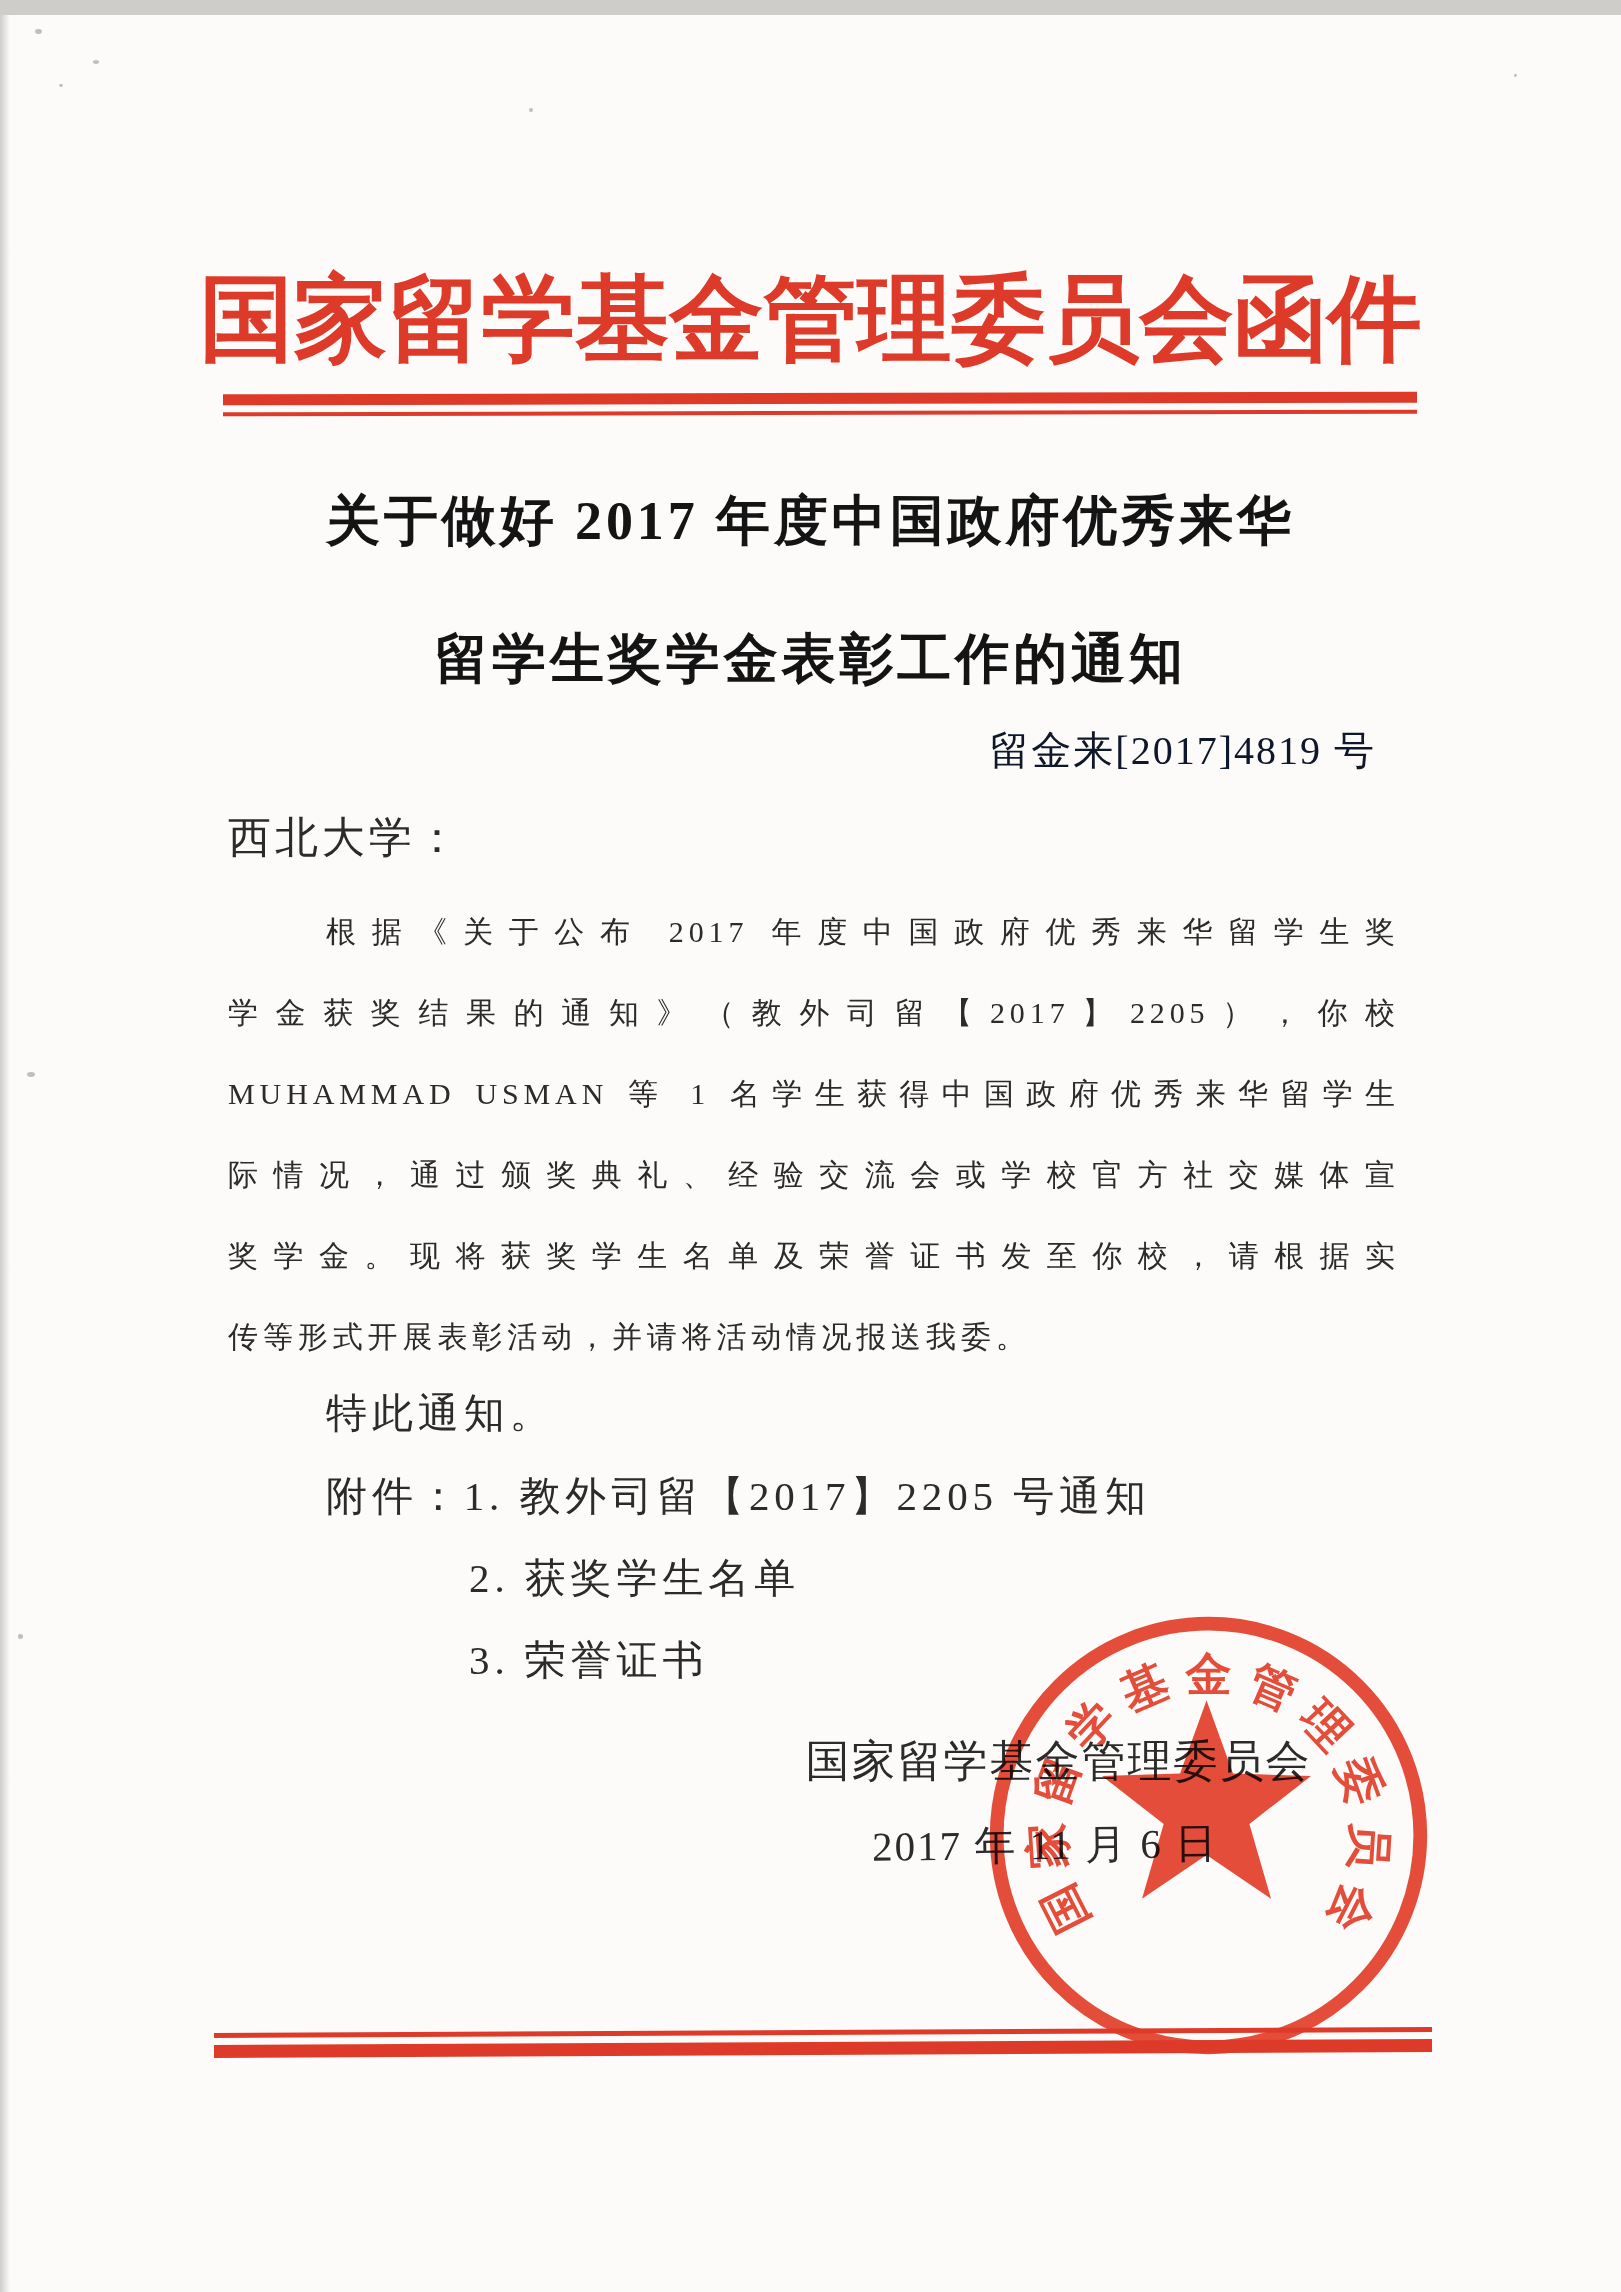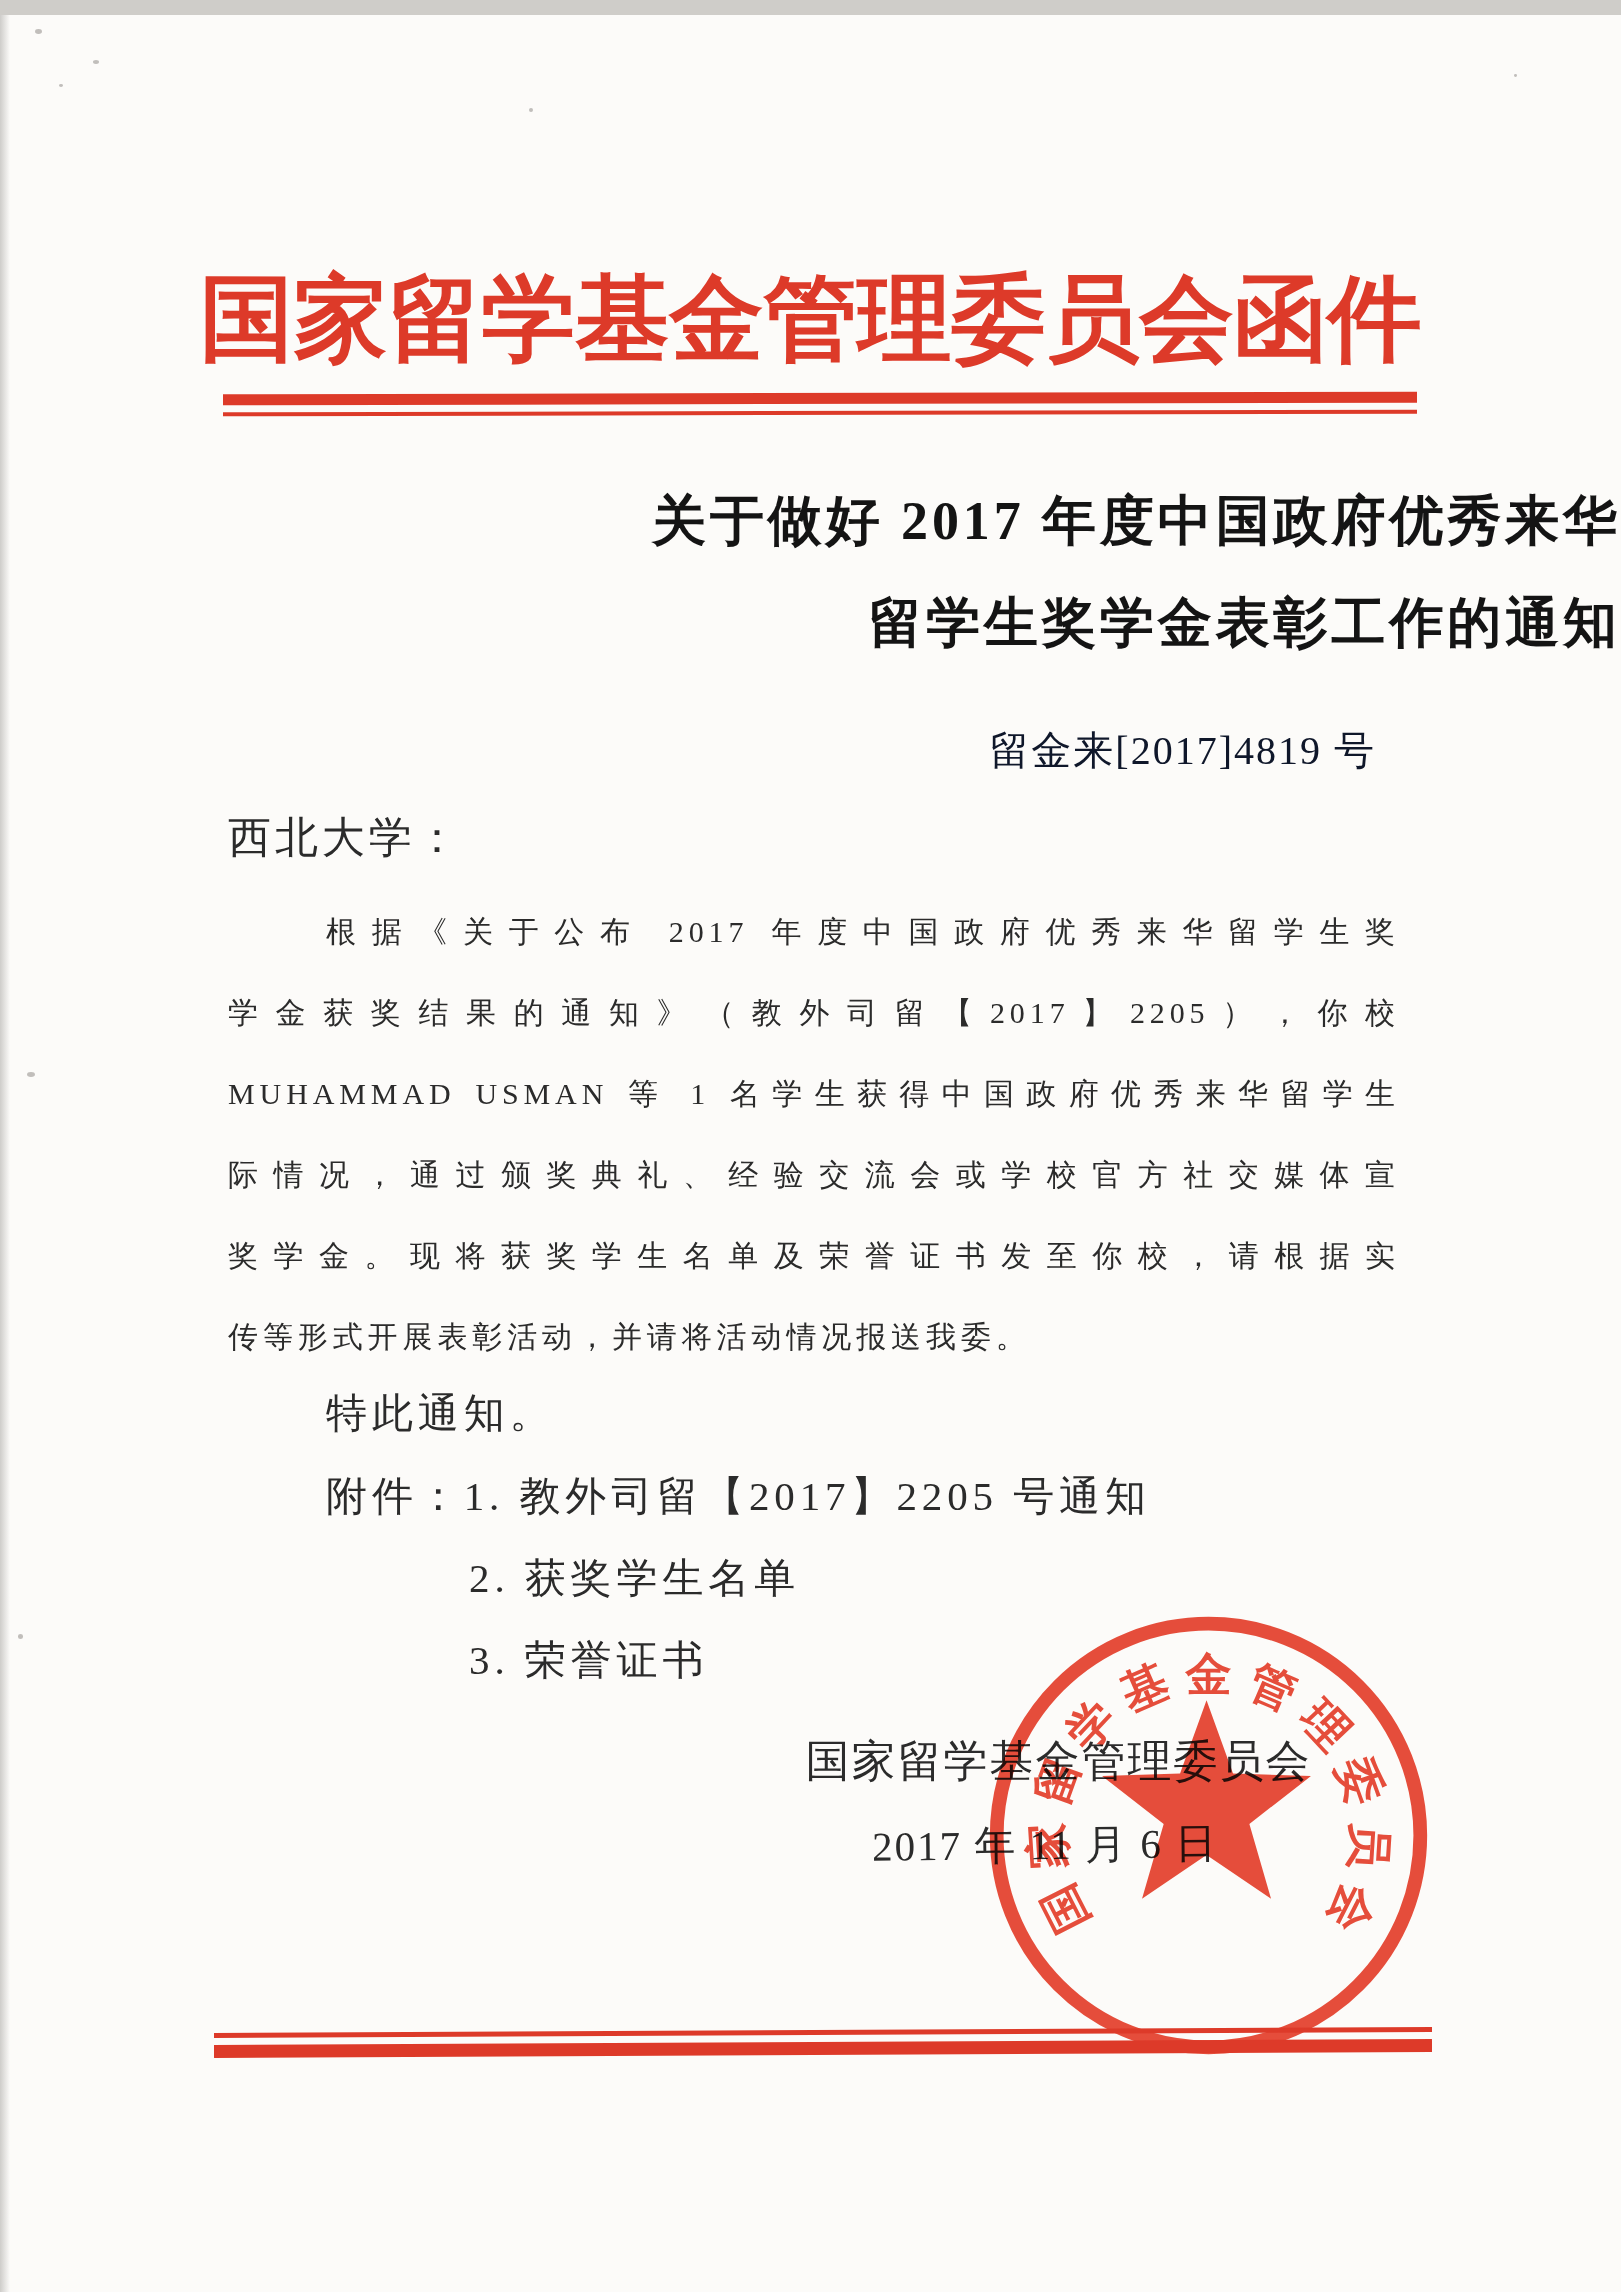--- a/index.html
+++ b/index.html
@@ -33,29 +33,29 @@
   }
   .rule { position: absolute; background: #dd3a29; }
   .rule-top-thick  { left: 223px; top: 378px; width: 1194px; height: 10.8px; transform: rotate(-0.12deg); }
   .rule-top-thin   { left: 223px; top: 396px; width: 1194px; height: 3.9px;  transform: rotate(-0.12deg); }
   .rule-bottom-thin  { left: 214px; top: 2015px; width: 1218px; height: 4.9px;  transform: rotate(-0.28deg); }
   .rule-bottom-thick { left: 214px; top: 2027px; width: 1218px; height: 12.7px; transform: rotate(-0.28deg); }
 
   .doc-title {
     position: absolute;
     left: 0; width: 100%;
-    text-align: right;
+    text-align: center;
     font-size: 54px;
     font-weight: 700;
     color: #141414;
     letter-spacing: 3.9px;
     white-space: nowrap;
   }
   .doc-title.line1 { top: 470px; }
-  .doc-title.line2 { top: 572px; }
+  .doc-title.line2 { top: 608px; }
 
   .doc-number {
     position: absolute;
     top: 708px; right: 245px;
     font-size: 40px;
     color: #0f172a;
     letter-spacing: 2px;
     white-space: nowrap;
     text-align: center;
   }

